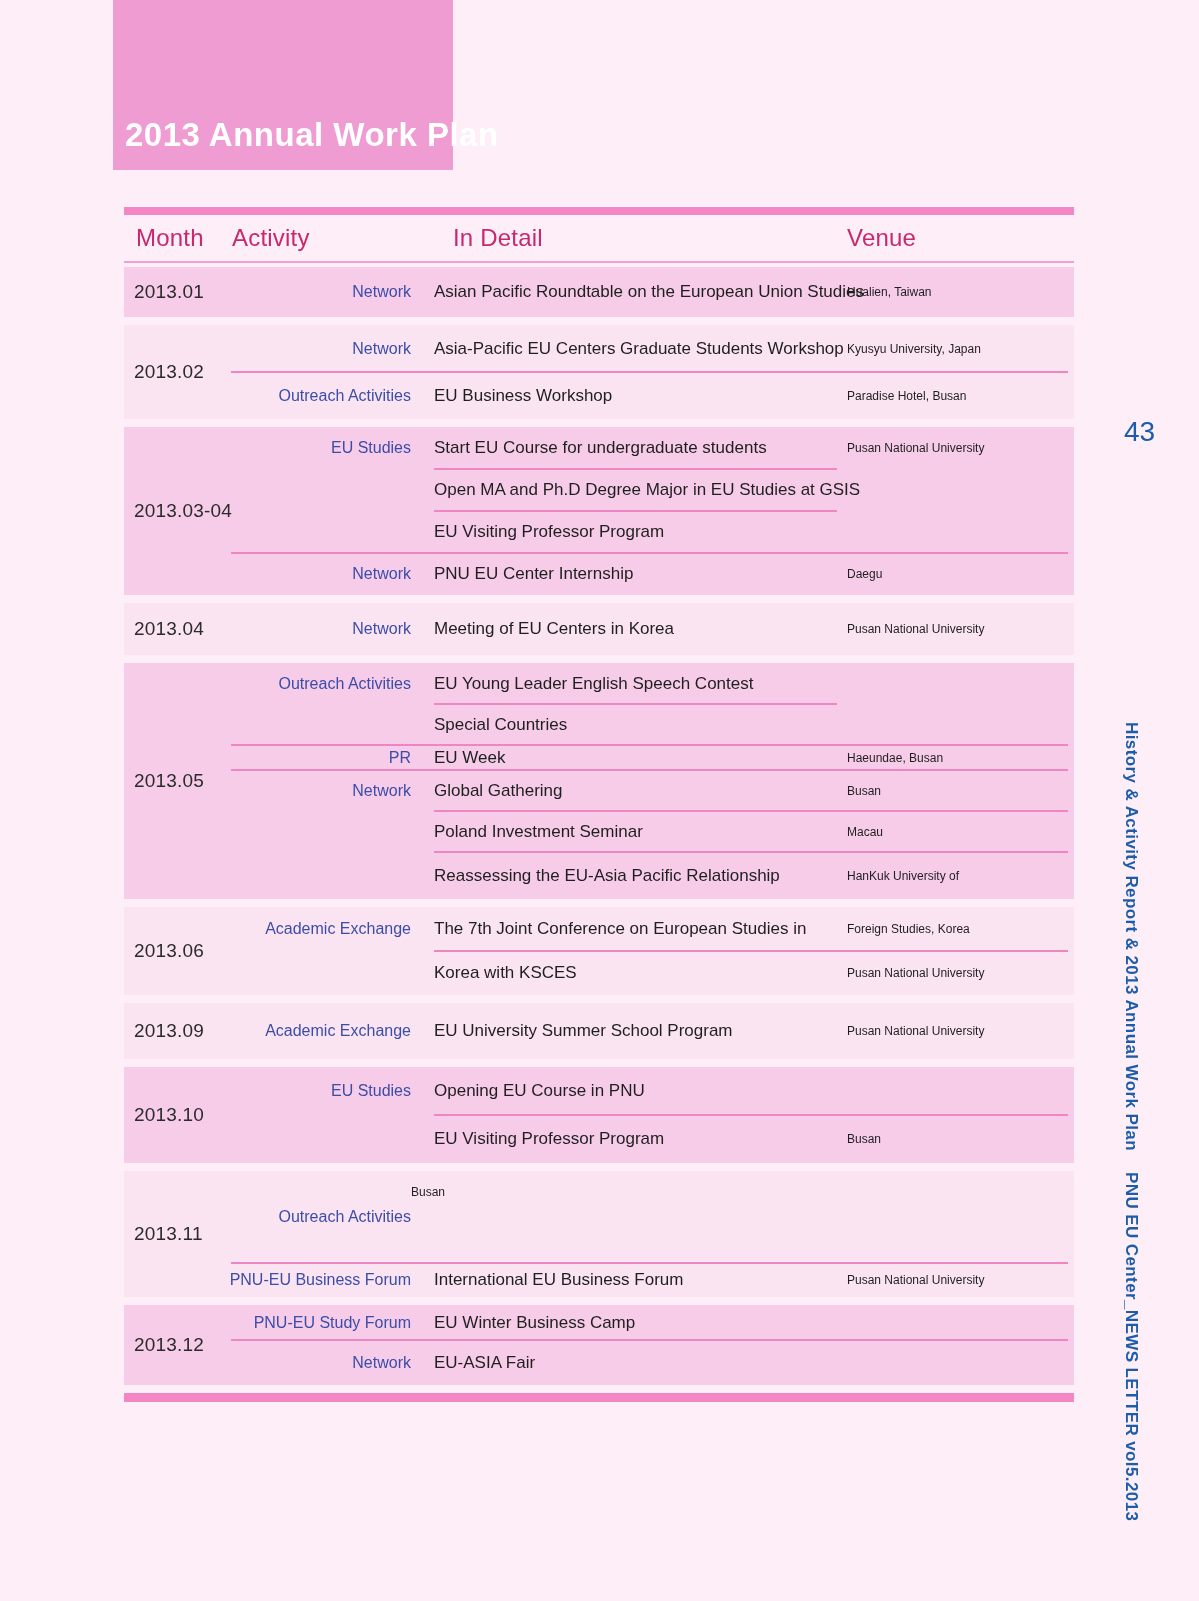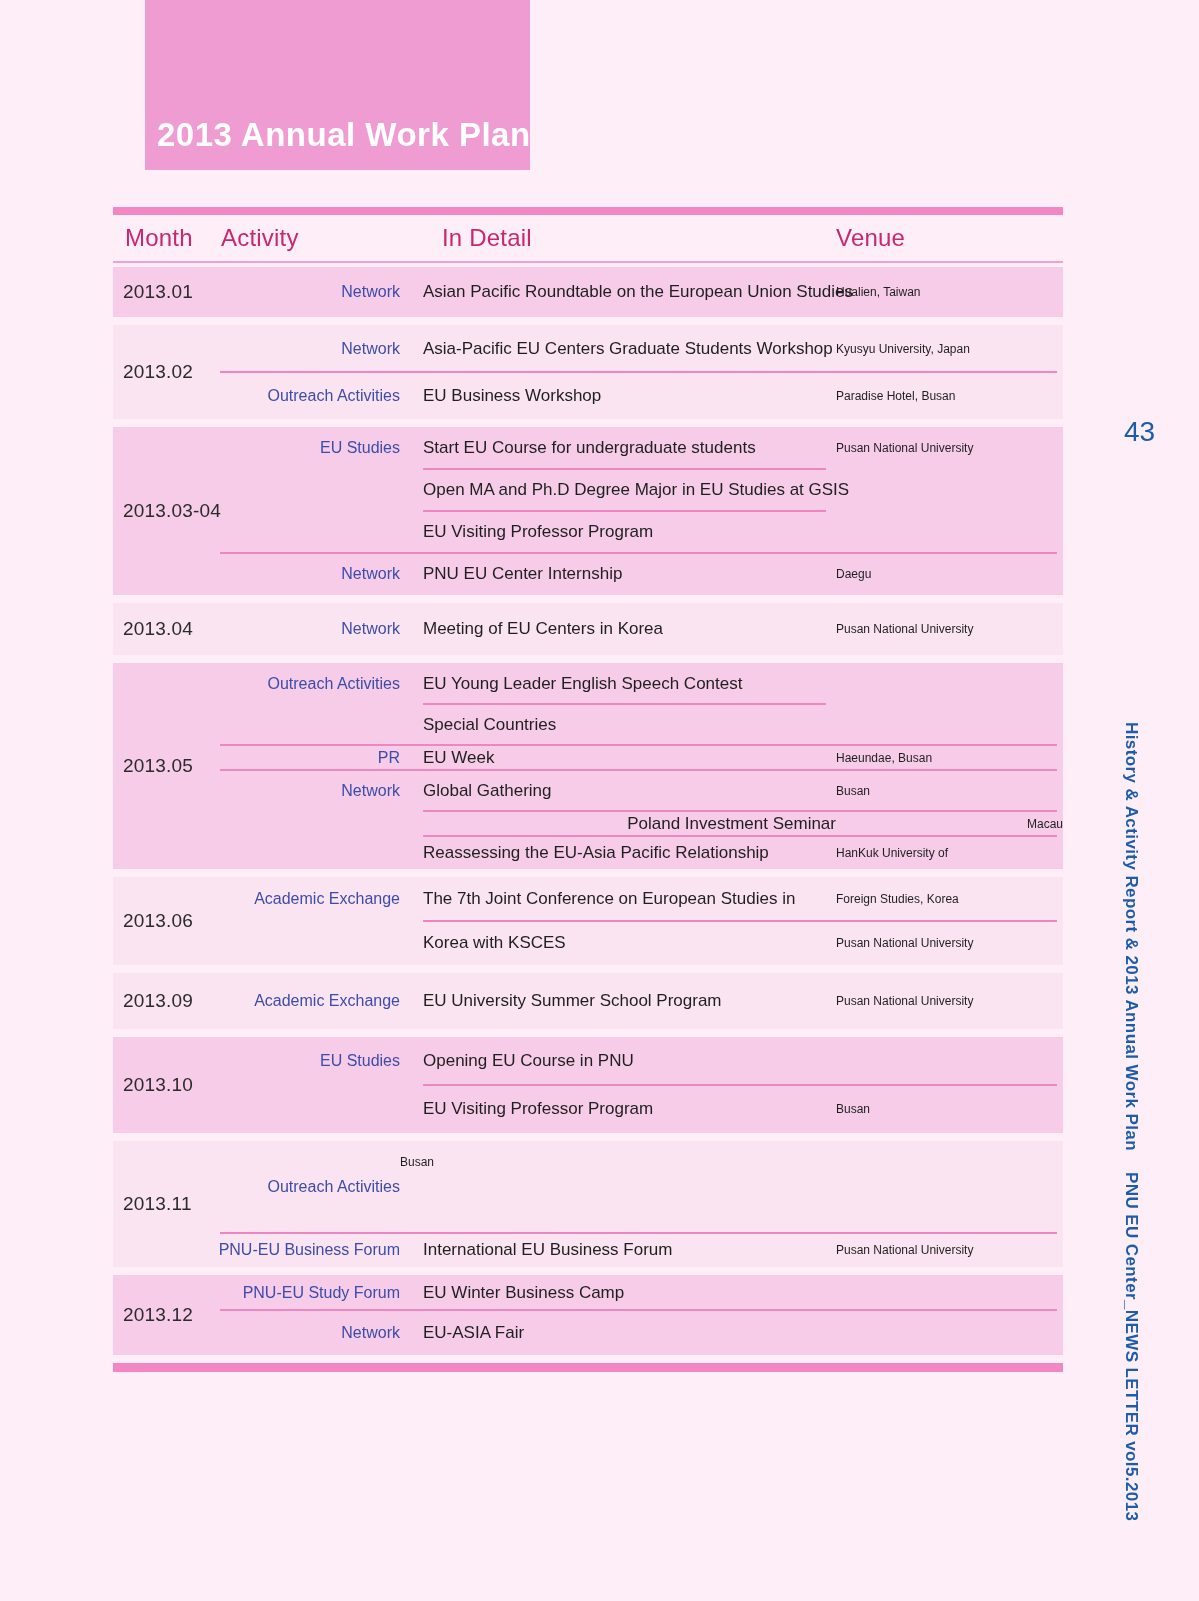--- a/index.html
+++ b/index.html
@@ -4,24 +4,24 @@
 <style>
   :root{
     --page-bg:#fdeef7; --banner:#ee9cd1; --bar:#f287c3;
     --dark-row:#f6cce8; --light-row:#fbe4f2; --divider:#ee86c3;
     --header-text:#c9286e; --activity:#3c4da9; --sidebar:#1d5caa;
     --month-text:#2b2b2b; --body-text:#1f1f1f; --title-text:#ffffff;
   }
   html,body{margin:0;padding:0;}
   body{width:1199px;height:1601px;background:var(--page-bg);
        font-family:"Liberation Sans", sans-serif;position:relative;overflow:hidden;}
-  .banner{position:absolute;left:113px;top:0;width:385px;height:170px;background:var(--banner);margin-left:32px;}
+  .banner{position:absolute;left:113px;top:0;width:340px;height:170px;background:var(--banner);}
   .banner-title{position:absolute;left:12px;bottom:16px;color:var(--title-text);
        font-size:33px;font-weight:bold;letter-spacing:0.5px;white-space:nowrap;}
-  .worktable{position:absolute;left:113px;top:207px;width:950px;}
+  .worktable{position:absolute;left:124px;top:207px;width:950px;}
   .topbar{height:8px;background:var(--bar);}
   .thead{position:relative;height:46px;}
   .th{position:absolute;top:50%;transform:translateY(-50%);color:var(--header-text);
       font-size:24px;letter-spacing:0.2px;white-space:nowrap;}
   .th-month{left:12px}.th-activity{left:108px}.th-detail{left:329px}.th-venue{left:723px}
   .thead-line{height:2px;background:var(--divider);opacity:0.75;}
   .tbody{margin-top:4px;}
   .block{position:relative;margin-bottom:8px;}
   .block.dark{background:var(--dark-row);}
   .block.light{background:var(--light-row);}
@@ -145,27 +145,27 @@
             <span class="cell det">EU Week</span>
             <span class="cell ven">Haeundae, Busan</span>
             <div class="tdivider d-activity"></div>
           </div>
           <div class="trow" style="height: 41px;">
             <span class="cell act">Network</span>
             <span class="cell det">Global Gathering</span>
             <span class="cell ven">Busan</span>
             <div class="tdivider d-wide"></div>
           </div>
-          <div class="trow" style="height: 25px; text-align: right;">
+          <div class="trow" style="height: 41px;">
             <span class="cell act"></span>
             <span class="cell det">Poland Investment Seminar</span>
             <span class="cell ven">Macau</span>
             <div class="tdivider d-wide"></div>
           </div>
-          <div class="trow" style="height: 33px;">
+          <div class="trow" style="height: 47px;">
             <span class="cell act"></span>
             <span class="cell det">Reassessing the EU-Asia Pacific Relationship</span>
             <span class="cell ven">HanKuk University of</span>
           </div>
         </div>
         <div class="block light">
           <div class="month">2013.06</div>
           <div class="trow" style="height: 44px;">
             <span class="cell act">Academic Exchange</span>
             <span class="cell det">The 7th Joint Conference on European Studies in</span>

